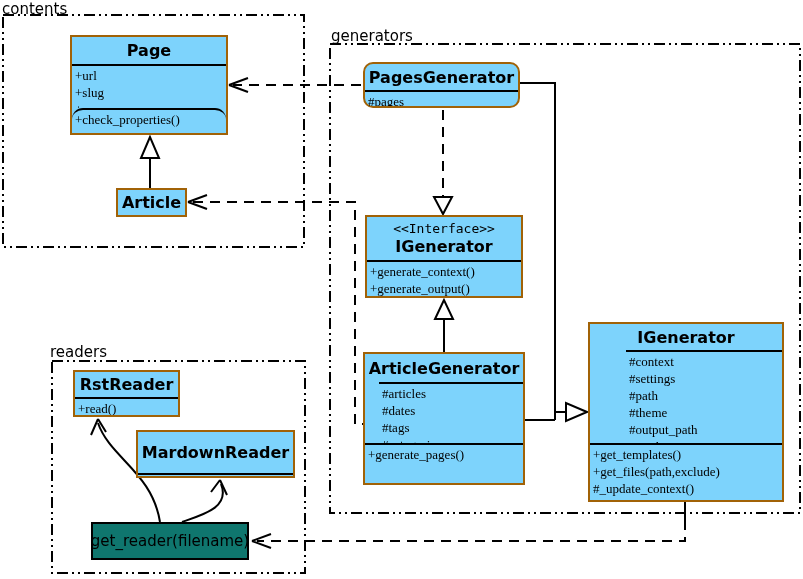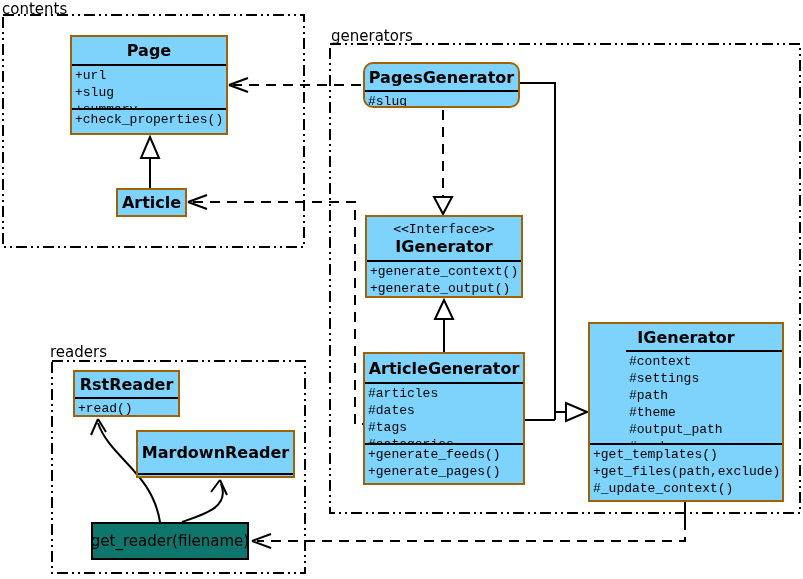--- a/index.html
+++ b/index.html
@@ -36,21 +36,21 @@
     line-height: 19px;
   }
   .cls-stereotype {
     font-family: "DejaVu Sans Mono", "Liberation Mono", monospace;
     font-weight: normal;
     font-size: 13px;
     line-height: 16px;
   }
   .cls-sec {
     border-top: 2px solid #000;
-    font-family: Liberation Mono, monospace;
+    font-family: Liberation Serif, serif;
     font-size: 13px;
     padding: 1px 19px 0 3px;
     line-height: 17px;
     white-space: nowrap;
     overflow: hidden;
   }
   .plain-box {
     position: absolute;
     background: #0f766e;
     border: 2px solid #000;
@@ -135,57 +135,56 @@
   <div class="pkg-label" style="left:331px; top:28px;">generators</div>
   <div class="pkg-label" style="left:50px; top:344px;">readers</div>
 
   <div class="cls" style="left:70px; top:35px; width:158px; height:100px;">
     <div class="cls-title" style="height:27px;">Page</div>
     <div class="cls-sec" style="flex:1;">
       <div>+url</div>
       <div>+slug</div>
       <div>+summary</div>
     </div>
-    <div class="cls-sec" style="height:22px;">
+    <div class="cls-sec" style="height:22px;border-radius:11px;">
       <div>+check_properties()</div>
     </div>
   </div>
 
   <div class="cls" style="left:116px; top:188px; width:71px; height:29px;">
     <div class="cls-title" style="flex:1;">Article</div>
   </div>
 
   <div class="cls" style="left:363px; top:62px; width:157px; height:46px;border-radius:10px;">
     <div class="cls-title" style="height:26px;">PagesGenerator</div>
     <div class="cls-sec" style="flex:1;">
-      <div>#slug</div>
+      <div>#pages</div>
     </div>
   </div>
 
   <div class="cls" style="left:365px; top:215px; width:158px; height:83px;">
     <div class="cls-title" style="height:43px;">
       <span class="cls-stereotype">&lt;&lt;Interface&gt;&gt;</span>
       <span>IGenerator</span>
     </div>
     <div class="cls-sec" style="flex:1;">
       <div>+generate_context()</div>
       <div>+generate_output()</div>
     </div>
   </div>
 
   <div class="cls" style="left:363px; top:352px; width:162px; height:133px;">
     <div class="cls-title" style="height:28px;">ArticleGenerator</div>
-    <div class="cls-sec" style="flex:1;">
+    <div class="cls-sec" style="flex:1;margin-left:14px;">
       <div>#articles</div>
       <div>#dates</div>
       <div>#tags</div>
       <div>#categories</div>
     </div>
     <div class="cls-sec" style="height:37px;">
-      <div>+generate_feeds()</div>
       <div>+generate_pages()</div>
     </div>
   </div>
 
   <div class="cls" style="left:588px; top:322px; width:196px; height:180px;">
     <div class="cls-title" style="height:26px;">IGenerator</div>
     <div class="cls-sec" style="flex:1;margin-left:36px;">
       <div>#context</div>
       <div>#settings</div>
       <div>#path</div>

